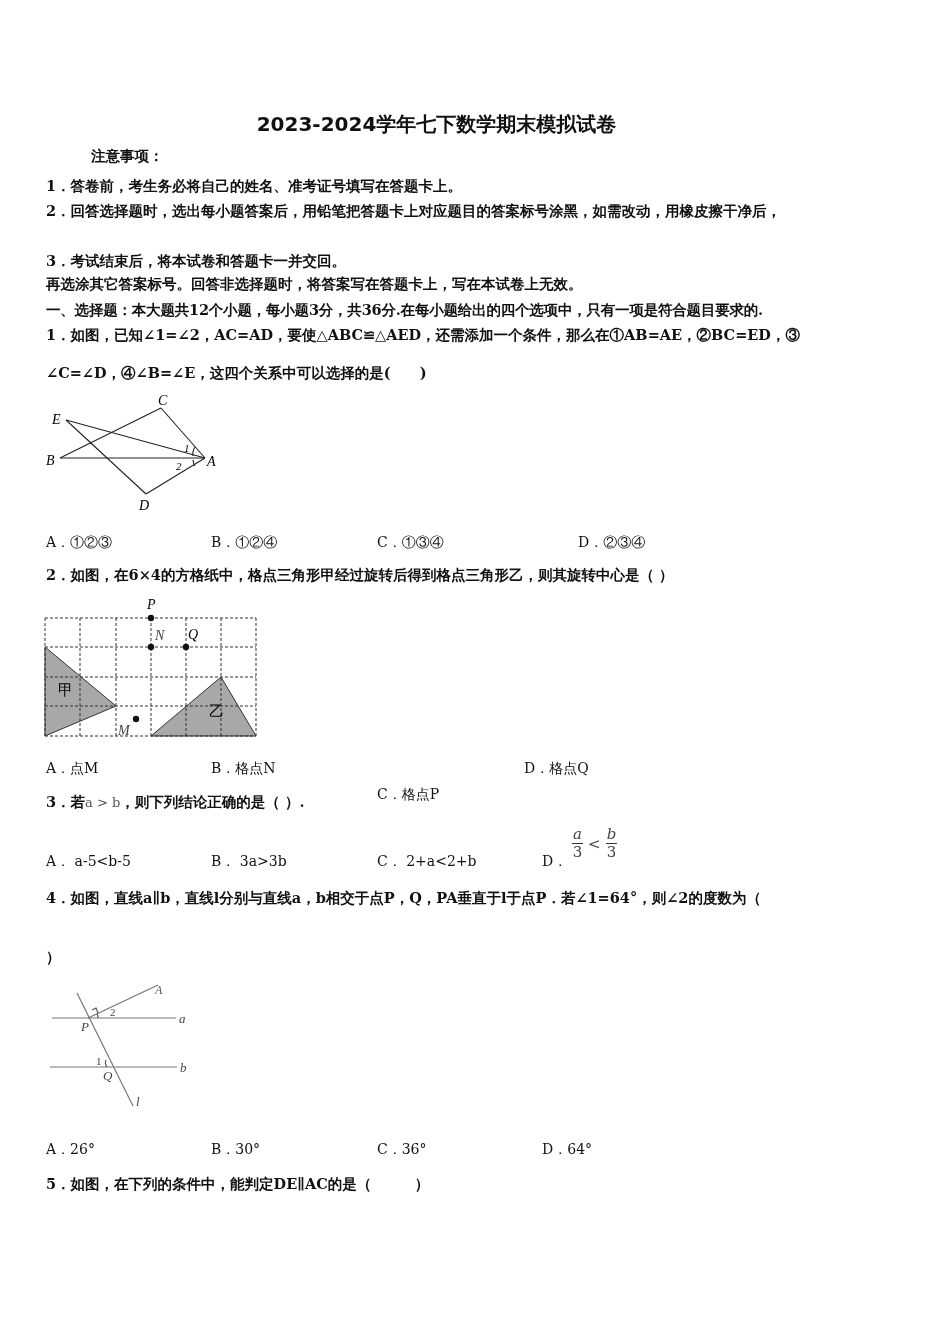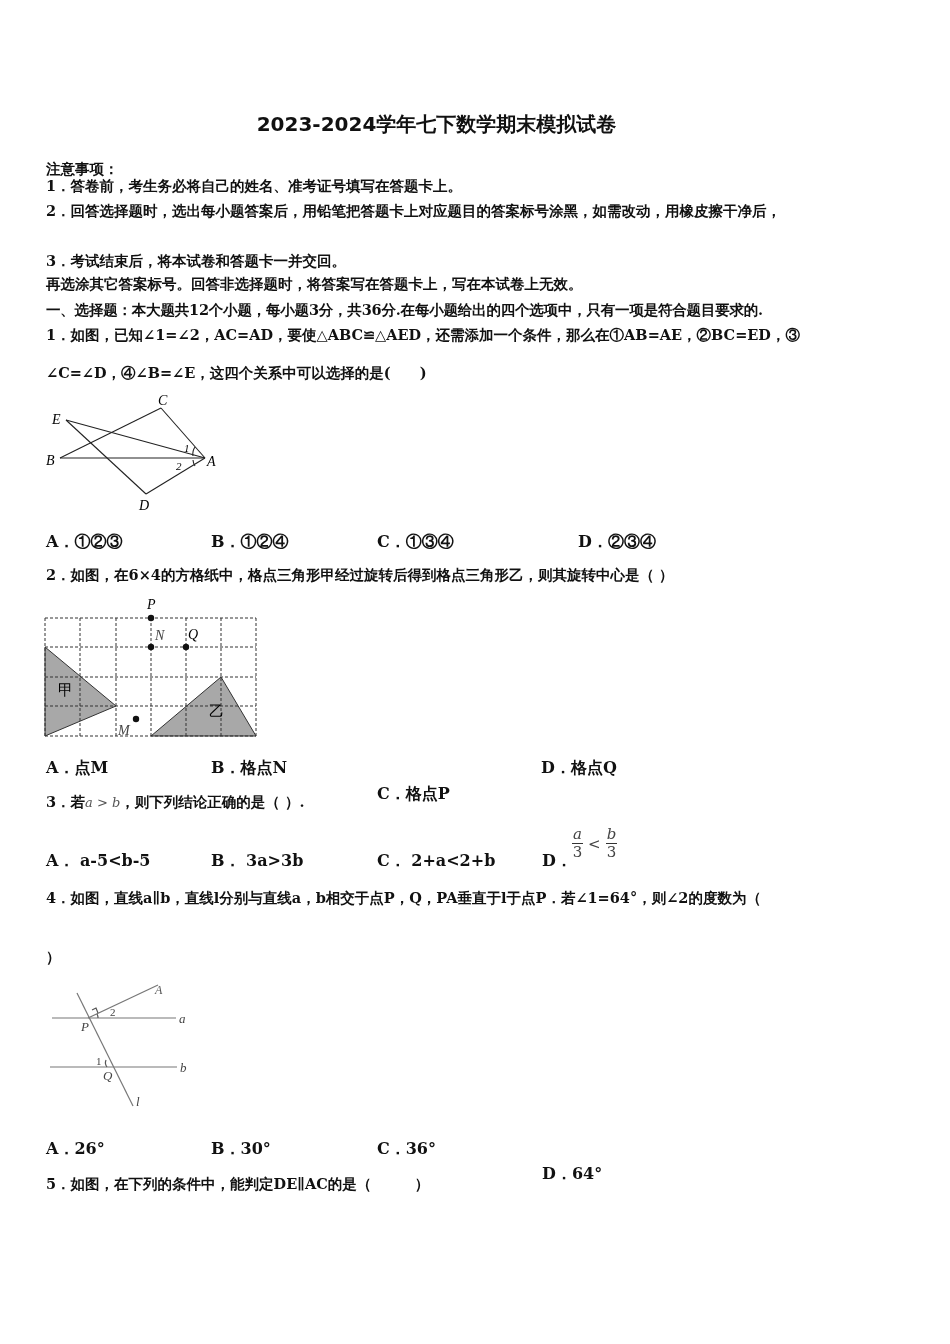--- a/index.html
+++ b/index.html
@@ -9,33 +9,33 @@
       color: #111;
     }
     .abs { position: absolute; white-space: nowrap; }
     .title {
       left: 0; width: 873px; top: 111px; text-align: center;
       font-family: "DejaVu Sans", "Liberation Sans", sans-serif;
       font-weight: bold; font-size: 20px; letter-spacing: 0px;
     }
     .line { left: 46px; font-size: 14.5px; font-weight: bold; line-height: 18px; }
     .note { font-weight: bold; }
-    .opt { font-size: 16px; font-weight: bold; line-height: 18px; }
-    .mathsm { font-style: italic; font-weight: normal; font-size: 13px; color: #555; }
+    .opt { font-size: 14px; font-weight: normal; line-height: 18px; }
+    .mathsm { font-weight: normal; font-size: 13px; color: #555; }
     svg text { font-family: "Liberation Serif", "DejaVu Serif", serif; font-style: italic; }
     .frac { display: inline-block; vertical-align: middle; text-align: center; font-weight: normal; font-size: 15px; line-height: 17px; }
     .frac .num { display: block; border-bottom: 1px solid #333; padding: 0 1px; font-style: italic; }
     .frac .den { display: block; }
   </style>
 </head>
 <body>
 
 <div class="abs title">2023-2024学年七下数学期末模拟试卷</div>
 
-<div class="abs line note" style="top:160px;">注意事项：</div>
+<div class="abs line note" style="top:147px;margin-left:45px;">注意事项：</div>
 <div class="abs line" style="top:177px;">1．答卷前，考生务必将自己的姓名、准考证号填写在答题卡上。</div>
 <div class="abs line" style="top:202px;">2．回答选择题时，选出每小题答案后，用铅笔把答题卡上对应题目的答案标号涂黑，如需改动，用橡皮擦干净后，</div>
 <div class="abs line" style="top:227px;margin-top:48px;">再选涂其它答案标号。回答非选择题时，将答案写在答题卡上，写在本试卷上无效。</div>
 <div class="abs line" style="top:252px;">3．考试结束后，将本试卷和答题卡一并交回。</div>
 
 <div class="abs line" style="top:301px; letter-spacing:-0.2px;">一、选择题：本大题共12个小题，每小题3分，共36分.在每小题给出的四个选项中，只有一项是符合题目要求的.</div>
 
 <div class="abs line" style="top:326px;">1．如图，已知∠1=∠2，AC=AD，要使△ABC≌△AED，还需添加一个条件，那么在①AB=AE，②BC=ED，③</div>
 <div class="abs line" style="top:364px;">∠C=∠D，④∠B=∠E，这四个关系中可以选择的是(　　)</div>
 
@@ -94,21 +94,21 @@
   <text x="155" y="640" font-size="14" fill="#444">N</text>
   <text x="188" y="639" font-size="14">Q</text>
   <text x="118" y="735" font-size="14" fill="#444">M</text>
   <text x="58" y="695" font-size="15" font-style="normal" style="font-style:normal; font-family:'DejaVu Sans', sans-serif;">甲</text>
   <text x="209" y="716" font-size="15" style="font-style:normal; font-family:'DejaVu Sans', sans-serif;">乙</text>
 </svg>
 
 <div class="abs opt" style="left:46px; top:759px;">A．点M</div>
 <div class="abs opt" style="left:211px; top:759px;">B．格点N</div>
 <div class="abs opt" style="left:377px; top:785px;">C．格点P</div>
-<div class="abs opt" style="left:541px; top:759px;">D．格点Q</div>
+<div class="abs opt" style="left:524px; top:759px;">D．格点Q</div>
 
 <div class="abs line" style="top:793px;">
   <span>3．若</span><span class="mathsm">a &gt; b</span><span>，则下列结论正确的是（ ）.</span>
 </div>
 
 <div class="abs opt" style="left:46px; top:852px;">A． a-5&lt;b-5</div>
 <div class="abs opt" style="left:211px; top:852px;">B． 3a&gt;3b</div>
 <div class="abs opt" style="left:377px; top:852px;">C． 2+a&lt;2+b</div>
 <div class="abs opt" style="left:542px; top:852px;">D．</div>
 <div class="abs" style="left:572px; top:826px; color:#444;">
@@ -136,15 +136,15 @@
   <text x="179" y="1023" font-size="13" fill="#444">a</text>
   <text x="180" y="1072" font-size="13" fill="#444">b</text>
   <text x="136" y="1106" font-size="13" fill="#444">l</text>
   <text x="96" y="1065" font-size="11" fill="#444" style="font-style:normal;">1</text>
   <text x="110" y="1016" font-size="11" fill="#444" style="font-style:normal;">2</text>
 </svg>
 
 <div class="abs opt" style="left:46px; top:1140px;text-align:right;">A．26°</div>
 <div class="abs opt" style="left:211px; top:1140px;">B．30°</div>
 <div class="abs opt" style="left:377px; top:1140px;">C．36°</div>
-<div class="abs opt" style="left:542px; top:1140px;margin-top:25px;">D．64°</div>
+<div class="abs opt" style="left:542px; top:1140px;">D．64°</div>
 
 <div class="abs line" style="top:1175px;">5．如图，在下列的条件中，能判定DE∥AC的是（　　　）</div>
 
 </body></html>

